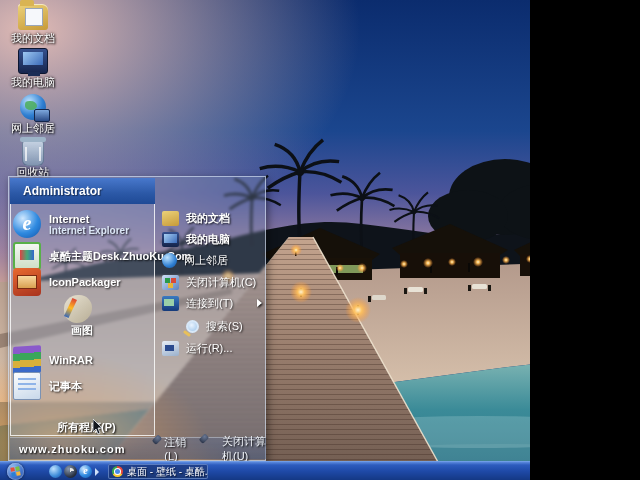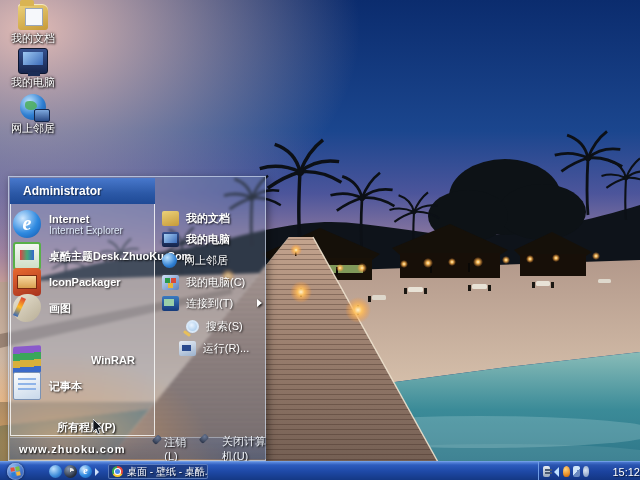--- a/index.html
+++ b/index.html
@@ -1,17 +1,17 @@
 <!DOCTYPE html>
 <html><head>
 <meta charset="utf-8">
 <style>
   html,body{margin:0;padding:0;background:#000;}
   *{box-sizing:border-box;font-family:"Liberation Sans","DejaVu Sans",sans-serif;}
-  #screen{position:relative;width:640px;height:480px;overflow:hidden;background:#0b2c6e;}
+  #screen{position:relative;width:530px;height:480px;overflow:hidden;background:#0b2c6e;}
 
   
   #wallpaper{position:absolute;inset:0;}
   #wallpaper svg{display:block;}
 
   
   .desk-icon{position:absolute;width:62px;text-align:center;cursor:pointer;}
   .di-img{width:30px;height:26px;margin:0 auto 2px;position:relative;}
   .di-label{font-size:11px;color:#fff;text-shadow:1px 1px 2px #000,0 0 3px #000;line-height:12px;}
   .ic-folder{background:linear-gradient(160deg,#ecd27a,#c79a38);border-radius:3px 6px 3px 3px;box-shadow:inset 0 1px 0 rgba(255,255,255,.6);}
@@ -32,21 +32,21 @@
     background:rgba(125,145,180,.30);backdrop-filter:blur(1.5px);
     border:1px solid rgba(215,228,246,.65);box-shadow:2px 3px 8px rgba(0,0,0,.45);}
   #sm-header{position:absolute;left:1px;top:1px;width:145px;height:26px;
     background:linear-gradient(180deg,#4878cc,#2b58a6 60%,#1f4a96);
     color:#fff;font-weight:bold;font-size:12px;line-height:26px;padding-left:13px;
     text-shadow:1px 1px 1px rgba(0,0,0,.5);}
   #sm-left{position:absolute;left:1px;top:1px;width:145px;height:258px;
     border:1px solid rgba(255,255,255,.8);background:rgba(190,205,228,.14);}
   .sm-item{position:absolute;left:4px;width:138px;display:flex;align-items:center;cursor:pointer;}
   .sm-item .lab{color:#fff;font-size:11px;font-weight:bold;text-shadow:1px 1px 2px rgba(0,0,0,.85);white-space:nowrap;}
-  .sm-item .sub{color:#dbe6f5;font-size:10px;font-weight:normal;text-shadow:1px 1px 2px rgba(0,0,0,.85);}
+  .sm-item .sub{color:#dbe6f5;font-size:10px;font-weight:bold;text-shadow:1px 1px 2px rgba(0,0,0,.85);}
   .sm-ic{flex:0 0 auto;margin-right:8px;position:relative;}
   .smr-item{position:absolute;left:6px;width:104px;display:flex;align-items:center;cursor:pointer;}
   .smr-item .lab{color:#fff;font-size:11px;text-shadow:1px 1px 2px rgba(0,0,0,.9);white-space:nowrap;}
   .smr-item.bold .lab{font-weight:bold;}
   .smr-ic{width:17px;height:15px;margin-right:7px;position:relative;flex:0 0 auto;}
   #sm-right{position:absolute;left:147px;top:27px;width:110px;height:232px;}
   #sm-footer{position:absolute;left:1px;bottom:1px;width:256px;height:22px;
     background:linear-gradient(180deg,rgba(90,110,150,.35),rgba(60,80,120,.45));
     border-top:1px solid rgba(255,255,255,.4);display:flex;align-items:center;}
   #sm-site{color:#fff;font-size:11px;font-weight:bold;letter-spacing:1px;margin-left:9px;text-shadow:1px 1px 2px #000;}
@@ -273,45 +273,49 @@
     <div class="di-label">我的文档</div>
   </div>
   <div class="desk-icon" style="left:2px;top:48px;">
     <div class="di-img ic-monitor"></div>
     <div class="di-label">我的电脑</div>
   </div>
   <div class="desk-icon" style="left:2px;top:94px;">
     <div class="di-img ic-globe"></div>
     <div class="di-label">网上邻居</div>
   </div>
+  <div class="desk-icon" style="left:2px;top:140px;">
+    <div class="di-img ic-bin"></div>
+    <div class="di-label">回收站</div>
+  </div>
 
   <div id="start-menu">
     <div id="sm-left"></div>
     <div id="sm-header">Administrator</div>
 
     <div class="sm-item" style="top:30px;height:34px;">
       <div class="sm-ic lic lic-ie">e</div>
       <div>
           <div class="lab">Internet</div>
            <div class="sub">Internet Explorer</div>
         </div>
     </div>
     <div class="sm-item" style="top:66px;height:26px;">
       <div class="sm-ic lic lic-zhuoku"></div>
       <div class="lab">桌酷主题Desk.ZhuoKu.Com</div>
     </div>
     <div class="sm-item" style="top:92px;height:26px;">
       <div class="sm-ic lic lic-iconpkg"></div>
       <div class="lab">IconPackager</div>
     </div>
-    <div class="sm-item" style="top:118px;height:26px;">
+    <div class="sm-item" style="top:118px;height:26px;flex-direction:column;">
       <div class="sm-ic lic lic-paint"></div>
       <div class="lab">画图</div>
     </div>
-    <div class="sm-item" style="top:170px;height:26px;gap:42px;">
+    <div class="sm-item" style="top:170px;height:26px;">
       <div class="sm-ic lic lic-rar"></div>
       <div class="lab">WinRAR</div>
     </div>
     <div class="sm-item" style="top:196px;height:26px;">
       <div class="sm-ic lic lic-note"></div>
       <div class="lab">记事本</div>
     </div>
     <div id="allprog">所有程序(P)</div>
 
     <div id="sm-right">
@@ -322,32 +326,32 @@
       <div class="smr-item bold" style="top:25px;height:20px;">
         <div class="smr-ic ric-monitor"></div>
         <div class="lab">我的电脑</div>
       </div>
       <div class="smr-item" style="top:46px;height:20px;">
         <div class="smr-ic ric-net"></div>
         <div class="lab">网上邻居</div>
       </div>
       <div class="smr-item" style="top:68px;height:20px;">
         <div class="smr-ic ric-cpl"></div>
-        <div class="lab">我的电脑(C)</div>
+        <div class="lab">关闭计算机(C)</div>
       </div>
       <div class="smr-item" style="top:89px;height:20px;">
         <div class="smr-ic ric-conn"></div>
         <div class="lab">连接到(T)</div>
         <div class="submenu-arrow"></div>
       </div>
       <div class="smr-item" style="top:112px;height:20px;padding-left:24px;">
         <div class="smr-ic ric-search"></div>
         <div class="lab">搜索(S)</div>
       </div>
-      <div class="smr-item" style="top:134px;height:20px;justify-content:center;">
+      <div class="smr-item" style="top:134px;height:20px;">
         <div class="smr-ic ric-run"></div>
         <div class="lab">运行(R)...</div>
       </div>
     </div>
 
     <div id="sm-footer">
       <div id="sm-site">www.zhuoku.com</div>
       <div class="foot-btn" style="margin-left:28px;">
         <div class="foot-ic"></div>
         <span>注销(L)</span>

